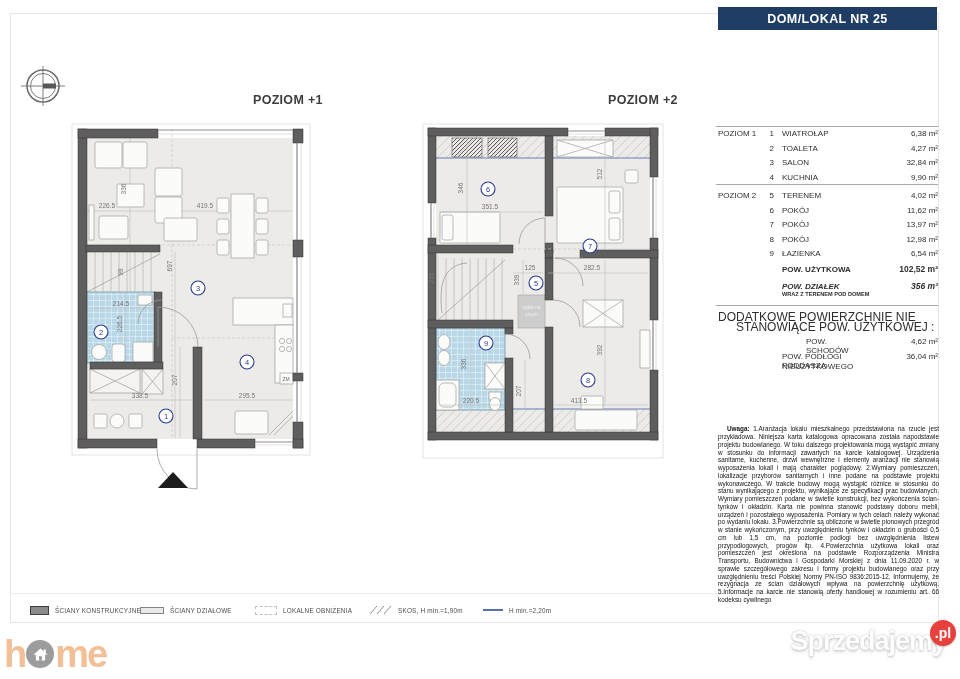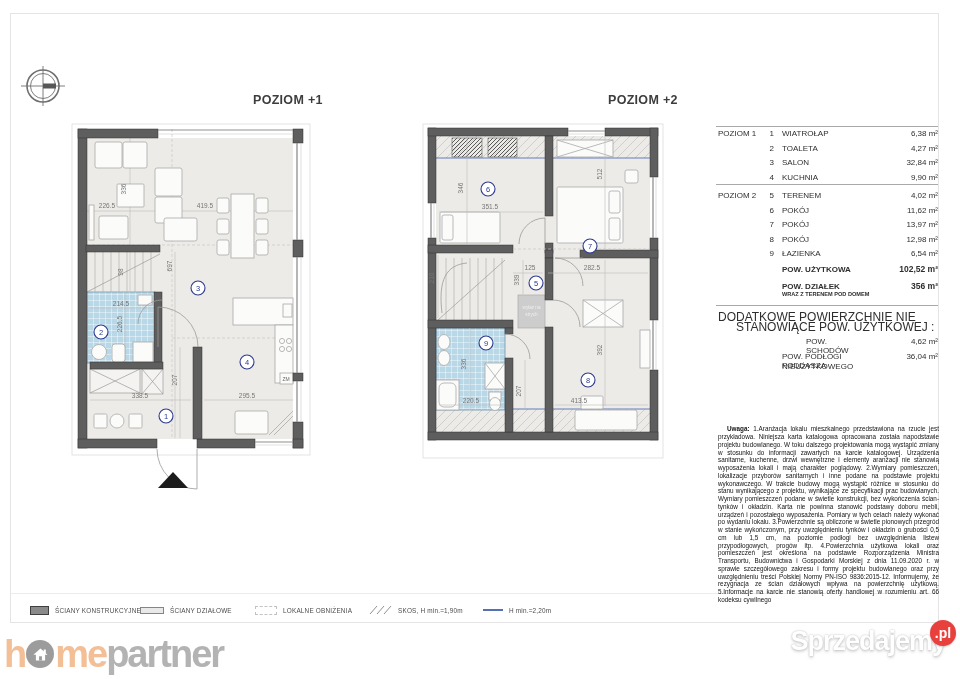--- a/index.html
+++ b/index.html
@@ -63,20 +63,23 @@
       display:flex;align-items:center;justify-content:center;box-shadow:0 1px 2px rgba(0,0,0,.2);}
 </style>
 </head>
 <body>
 
 <div class="page">
 
   <div class="frame"></div>
   <div class="midline"></div>
 
+  <div class="title-badge">
+    <span>DOM/LOKAL NR 25</span>
+  </div>
 
   <svg class="compass" width="48" height="48" viewBox="0 0 48 48">
     <circle cx="23" cy="23" r="16" fill="none" stroke="#6f6f6f" stroke-width="1.6"></circle>
     <circle cx="23" cy="23" r="12.5" fill="none" stroke="#6f6f6f" stroke-width="0.9"></circle>
     <line x1="1" y1="23" x2="45" y2="23" stroke="#6f6f6f" stroke-width="0.9"></line>
     <line x1="23" y1="3" x2="23" y2="43" stroke="#6f6f6f" stroke-width="0.9"></line>
     <rect x="23" y="20.5" width="13" height="5" fill="#575757"></rect>
   </svg>
 
   <div class="plan-title" id="plan-title-1">POZIOM +1</div>
@@ -446,21 +449,21 @@
       <span class="c-name">ŁAZIENKA</span>
       <span class="c-area">6,54 m²</span>
     </div>
 
     <div class="trow bold" style="top:144px;">
       <span class="c-lvl"></span>
         <span class="c-no"></span>
       <span class="c-name">POW. UŻYTKOWA</span>
       <span class="c-area" style="font-size:8.5px;">102,52 m²</span>
     </div>
-    <div class="trow bold" style="top:161px;">
+    <div class="trow bold" style="top:161px;font-style:italic;">
       <span class="c-lvl"></span>
         <span class="c-no"></span>
       <span class="c-name">POW. DZIAŁEK</span>
       <span class="c-area" style="font-size:8.5px;">356 m²</span>
     </div>
     <div class="subnote" style="top:171px;">WRAZ Z TERENEM POD DOMEM</div>
 
     <div class="sep" style="top:185px;"></div>
 
     <div class="addhead" style="top:190px;">DODATKOWE POWIERZCHNIE NIE</div>
@@ -514,21 +517,20 @@
   <div class="hp">
     <span class="hp-peach">h</span>
     <span class="hp-circle">
       <svg width="17" height="17" viewBox="0 0 24 24">
         <path d="M12,3.5 L22,12.5 H18.5 V20.5 H5.5 V12.5 H2 Z" fill="#ffffff"></path>
         <rect x="16.5" y="5" width="3" height="5" fill="#ffffff"></rect>
         <rect x="10" y="14.5" width="4" height="6" fill="#9c9c9c"></rect>
       </svg>
     </span>
     <span class="hp-peach">me</span>
-    <span class="hp-gray">partner</span>
   </div>
 
   <div class="sp">
     <span class="sp-text">Sprzedajemy</span>
     <span class="sp-badge">.pl</span>
   </div>
 
 </div>
 
 </body></html>

